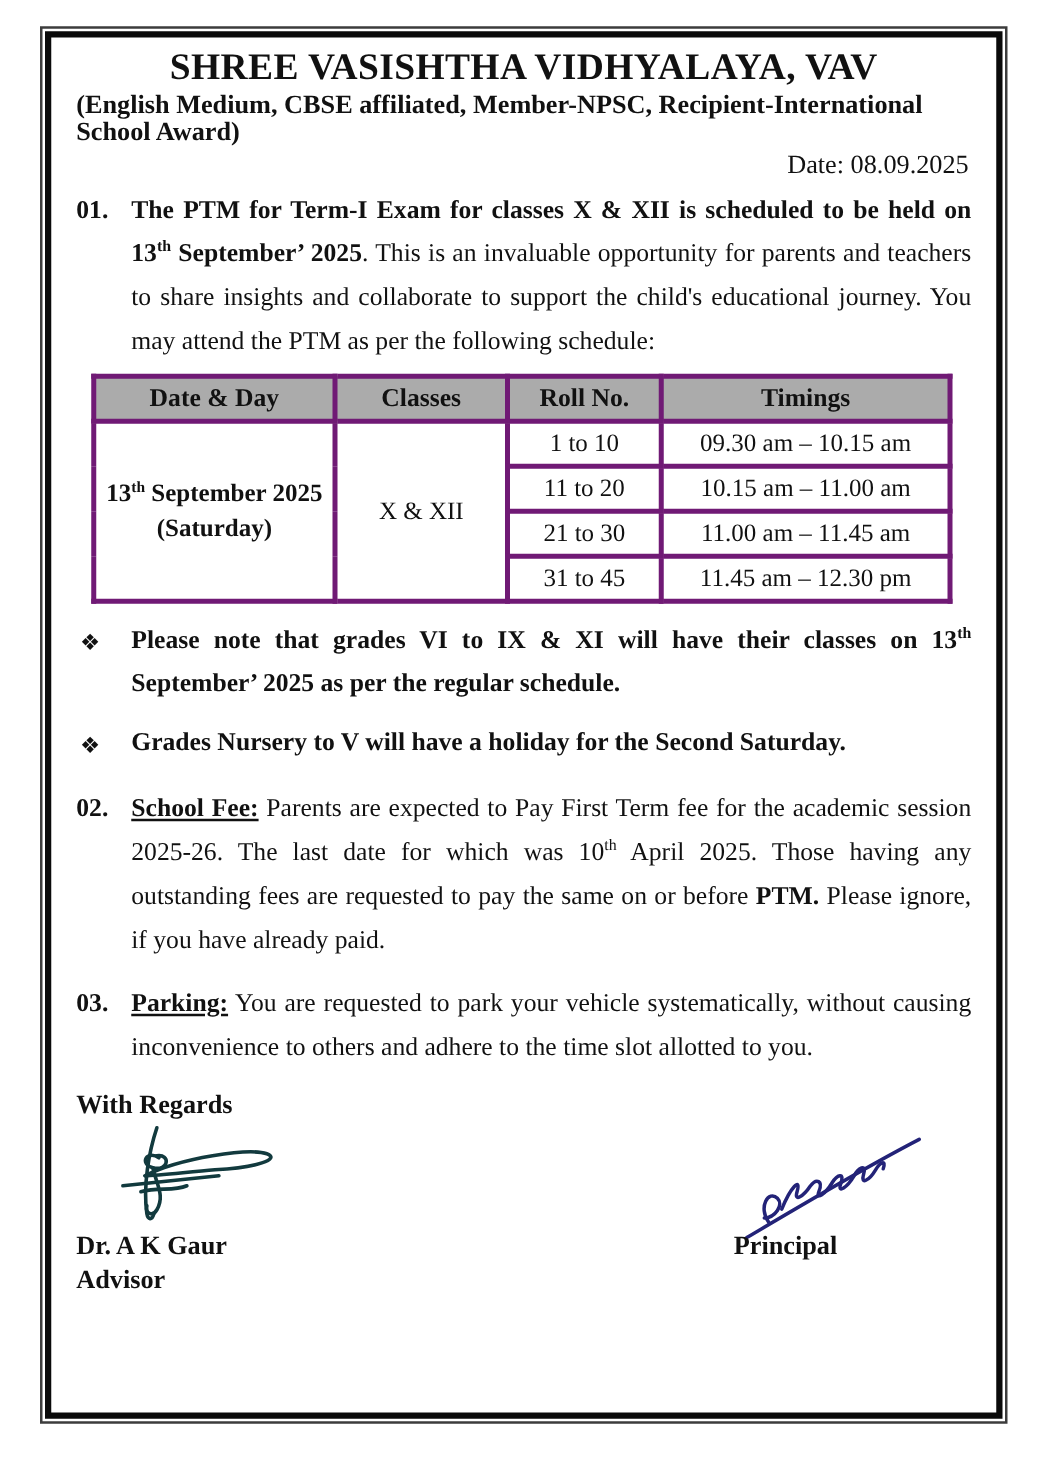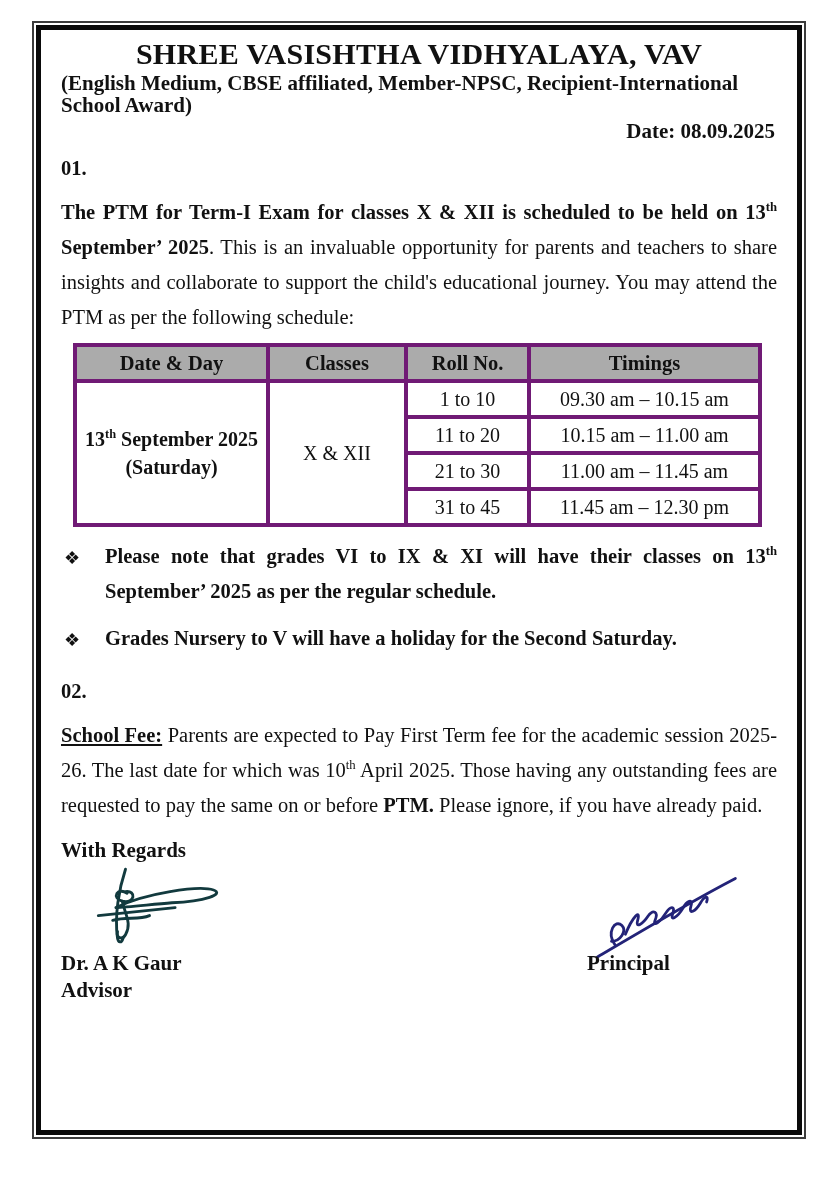--- a/index.html
+++ b/index.html
@@ -23,24 +23,24 @@
     box-shadow:0 0 0 2px #ffffff, 0 0 0 4px #3c3c3c;
     padding:6px 20px 8px 20px;
     overflow:hidden;
   }
   .b{font-weight:bold;}
   .u{text-decoration:underline;}
   sup{font-size:0.62em;vertical-align:super;line-height:0;font-weight:inherit;}
 
   .doc-title{text-align:center;font-size:30px;font-weight:bold;line-height:36px;letter-spacing:0.3px;}
   .doc-subtitle{font-size:21px;font-weight:bold;line-height:22px;}
-  .date-line{text-align:right;font-size:21px;font-weight:bold;line-height:27px;margin-top:2px;padding-right:2px;}
+  .date-line{text-align:right;font-size:21px;font-weight:normal;line-height:27px;margin-top:2px;padding-right:2px;}
   .salutation{font-size:21px;font-weight:bold;line-height:27px;margin-top:2px;}
 
-  .num-item{display:flex;margin-top:6px;font-size:20.5px;line-height:35px;flex-direction:column;}
+  .num-item{display:flex;margin-top:6px;font-size:20.5px;line-height:35px;}
   .num-item .num{flex:0 0 44px;font-weight:bold;}
   .flow{flex:1;text-align:justify;}
 
   table.schedule{border-collapse:collapse;margin:8px 0 0 12px;font-size:20px;}
   .schedule th,.schedule td{border:4px solid #701a75;text-align:center;padding:1px 6px;}
   .schedule th{background:var(--table-header-bg);height:36px;font-size:20.5px;}
   .schedule td{height:36px;}
   .schedule td.datecell{font-weight:bold;line-height:28px;}
 
   .note-item{display:flex;margin-top:12px;font-size:20.5px;line-height:35px;}
@@ -114,20 +114,24 @@
     <div class="note-item">
       <div class="glyph">❖</div>
       <div class="flow"><span class="b">Grades Nursery to V will have a holiday for the Second Saturday.</span></div>
     </div>
 
     <div class="num-item" style="margin-top:16px">
       <div class="num">02.</div>
       <div class="flow"><span class="b u">School Fee:</span><span> Parents are expected to Pay First Term fee for the academic session 2025-26. The last date for which was 10</span><sup>th</sup><span> April 2025. Those having any outstanding fees are requested to pay the same on or before </span><span class="b">PTM.</span><span> Please ignore, if you have already paid.</span></div>
     </div>
 
+    <div class="num-item" style="margin-top:16px">
+      <div class="num">03.</div>
+      <div class="flow"><span class="b u">Parking:</span><span> You are requested to park your vehicle systematically, without causing inconvenience to others and adhere to the time slot allotted to you.</span></div>
+    </div>
 
     <div class="regards">With Regards</div>
 
     <div class="sig-row">
       <div class="sig-left">
         <svg width="185" height="80" viewBox="0 0 200 100" fill="none">
           <g stroke-width="3.6" stroke-linecap="round" fill="none">
             <path d="M60 4 C52 28 46 62 50 90 C51 96 55 97 57 90" stroke="#123a3e"></path>
             <path d="M62 34 C50 26 42 40 56 44 C72 48 74 30 60 32" stroke="#123a3e"></path>
             <path d="M48 52 C84 34 152 24 170 30 C184 35 160 44 118 46 C92 48 62 52 48 52" stroke="#123a3e"></path>

